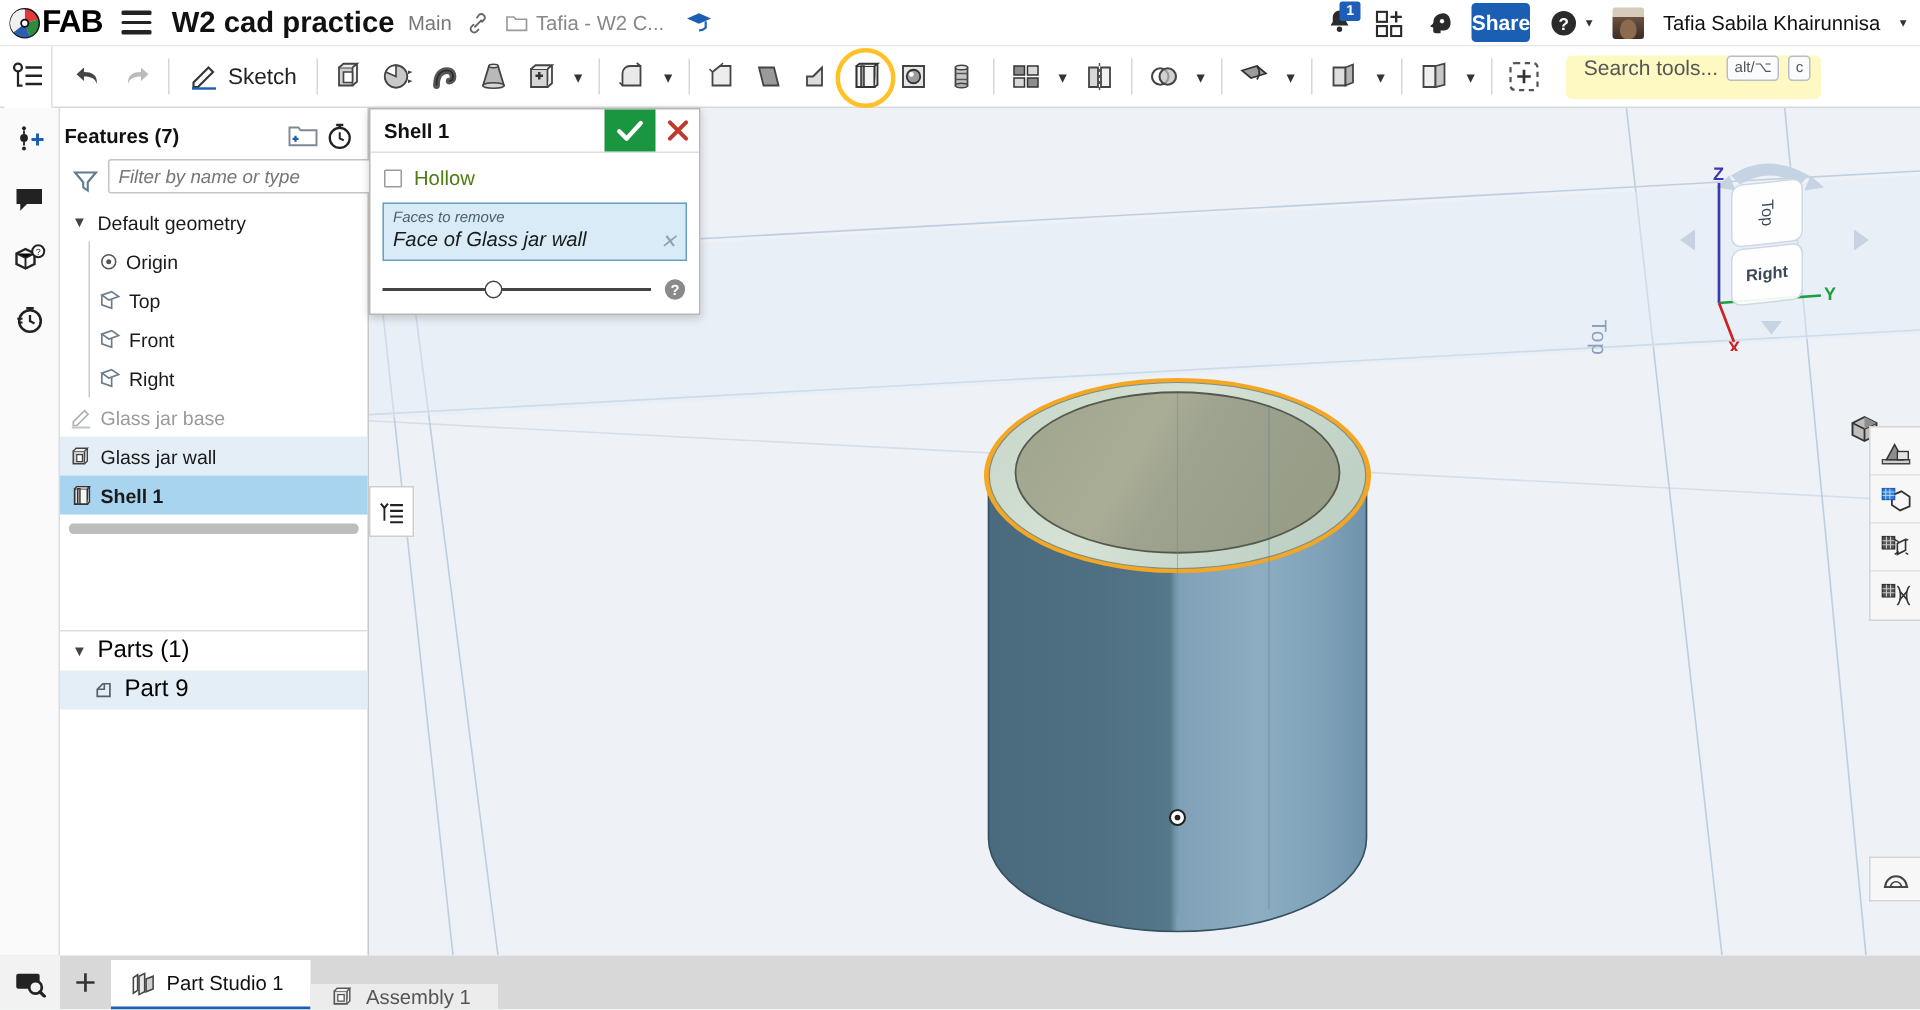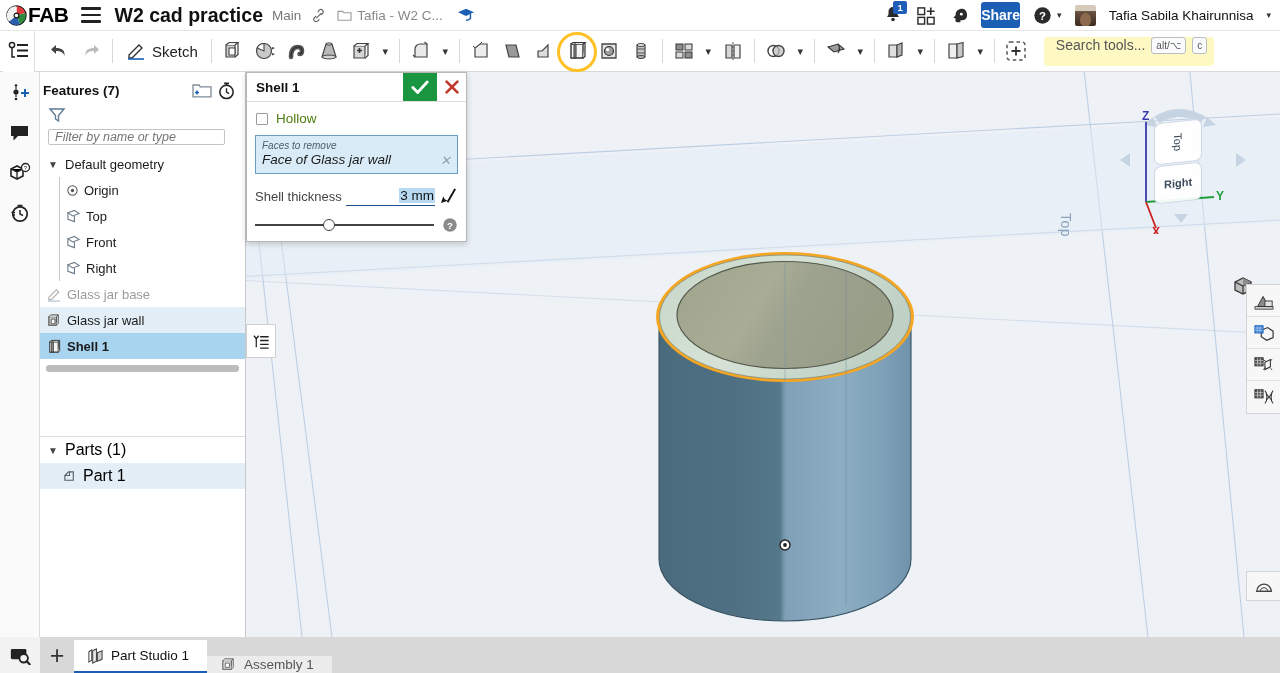--- a/index.html
+++ b/index.html
@@ -95,21 +95,21 @@
   
   .feature-panel {
     position: absolute; top: 72px; left: 40px; width: 206px; height: 565px;
     background: #ffffff; border-right: 1px solid #c8c8c8;
     display: flex; flex-direction: column;
   }
   .fp-head { display:flex; align-items:center; padding: 7px 7px 5px 3px; }
   .fp-title { font-size: 13.5px; font-weight: bold; color: #111; flex: 1; }
   .fp-ico { width: 24px; height: 22px; display:flex; align-items:center;
     justify-content:center; cursor:pointer; }
-  .fp-filter { display:flex; align-items:flex-start; gap: 6px; padding: 0 6px 6px 8px; flex-direction: column; }
+  .fp-filter { display:flex; align-items:flex-end; gap: 6px; padding: 0 6px 6px 8px; }
   .filter-input {
     flex: 1; height: 23px; border: 1px solid #c4c4c4; border-radius: 2px;
     font-size: 12.5px; font-style: italic; color: #9a9a9a; padding: 0 6px;
     font-family: "Liberation Sans", sans-serif; background: #fff;
   }
   .tree { font-size: 13px; color: #1a1a1a; }
   .tree-row {
     display: flex; align-items: center; height: 26px; padding-left: 6px;
     cursor: pointer; gap: 5px; position: relative;
   }
@@ -675,21 +675,21 @@
         <span class="tw">▼</span>
         <span>Parts (1)</span>
       </div>
       <div class="tree-row sel-light indent" style="padding-left:22px">
         <span>
           <svg width="16" height="15" viewBox="0 0 17 16">
             <path d="M3 12V7l4-4h5v9z" fill="none" stroke="#55606b" stroke-width="1.2"></path>
             <path d="M3 7h5V3" fill="none" stroke="#55606b" stroke-width="1.1"></path>
           </svg>
         </span>
-        <span>Part 1</span>
+        <span>Part 9</span>
       </div>
     </div>
   </div>
 
   <div class="viewport">
     <svg class="vp-svg" width="1034" height="565" viewBox="0 0 1034 565">
       <defs>
         <linearGradient id="bodyGrad" x1="0" y1="0" x2="1" y2="0">
           <stop offset="0%" stop-color="#4a6a7e"></stop>
           <stop offset="30%" stop-color="#4f7082"></stop>
@@ -857,32 +857,20 @@
         <span class="chk-box"></span>
         <span class="chk-label">Hollow</span>
       </div>
 
       <div class="faces-field">
         <div class="faces-legend">Faces to remove</div>
         <div class="faces-val">Face of Glass jar wall</div>
         <span class="faces-x">✕</span>
       </div>
 
-      <div class="thick-row">
-        <span class="thick-label">Shell thickness</span>
-        <span class="thick-input-wrap">
-          <span class="thick-val">3 mm</span>
-        </span>
-        <span style="padding-bottom:1px">
-          <svg width="19" height="18" viewBox="0 0 20 19">
-            <path d="M17 2L6 13l-1.5-3L2 17l7-2.5L6 13" fill="#111"></path>
-            <path d="M17 2L9 16" stroke="#111" stroke-width="2" fill="none"></path>
-          </svg>
-        </span>
-      </div>
 
       <div class="slider-row">
         <div class="slider">
           <div class="slider-track"></div>
           <div class="slider-knob"></div>
         </div>
         <span>
           <svg width="16" height="16" viewBox="0 0 18 18">
             <circle cx="9" cy="9" r="7.6" fill="#8a8a8a"></circle>
             <text x="9" y="13" font-size="11" font-weight="bold" fill="#fff" text-anchor="middle" font-family="Liberation Sans">?</text>

